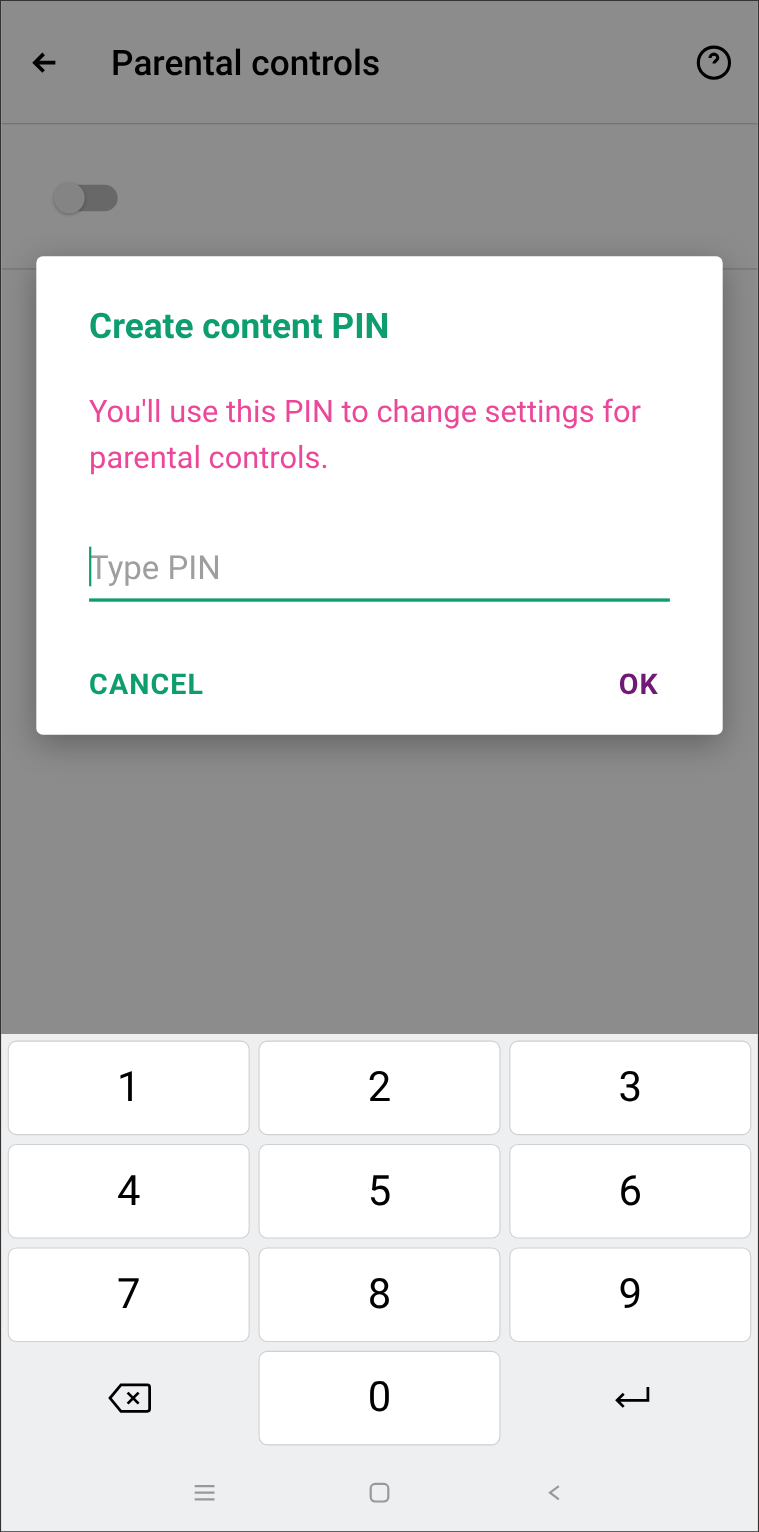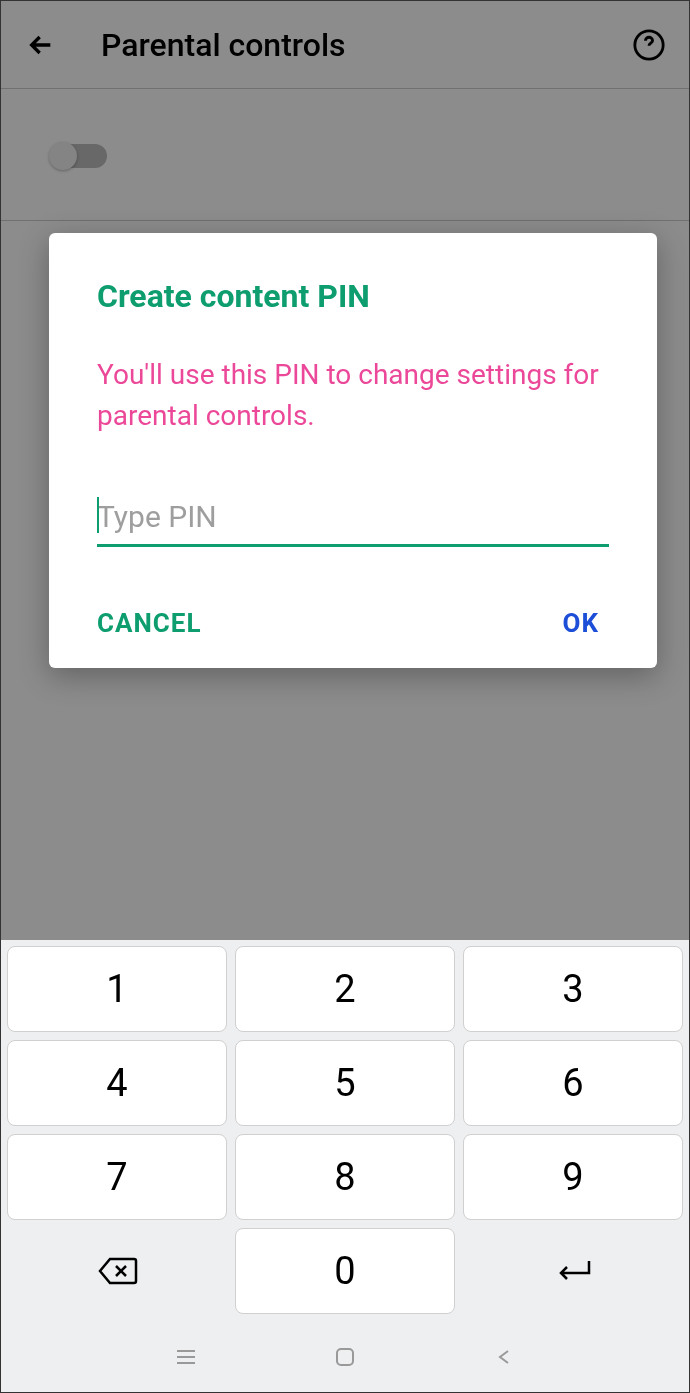--- a/index.html
+++ b/index.html
@@ -1,35 +1,35 @@
 <!DOCTYPE html>
 <html><head>
   <meta charset="utf-8">
   <style>
     * { margin: 0; padding: 0; box-sizing: border-box; font-family: Roboto, -apple-system, sans-serif; }
     body { width: 690px; height: 1393px; background: #fff; position: relative; overflow: hidden; border: 1px solid #333; }
     .scrim { position: absolute; inset: 0; background: rgba(0,0,0,0.45); }
-    .header { height: 88px; display: flex; align-items: center; padding: 0 20px; border-bottom: 1px solid #ccc; }
+    .header { height: 112px; display: flex; align-items: center; padding: 0 20px; border-bottom: 1px solid #ccc; }
     .back-arrow { width: 40px; height: 40px; display: flex; align-items: center; justify-content: center; }
     .header-title { font-size: 32px; font-weight: 500; color: #000; margin-left: 40px; flex: 1; }
     .help-icon { width: 40px; height: 40px; display: flex; align-items: center; justify-content: center; }
     .content-row { height: 130px; display: flex; align-items: center; padding: 0 50px; border-bottom: 1px solid #ccc; margin-top: 2px; }
     .status-text { font-size: 30px; color: #222; flex: 1; }
     .toggle { width: 56px; height: 24px; background: #bdbdbd; border-radius: 12px; position: relative; }
     .toggle-thumb { width: 28px; height: 28px; background: #f1f1f1; border-radius: 50%; position: absolute; top: -2px; left: -2px; box-shadow: 0 1px 3px rgba(0,0,0,0.3); }
-    .dialog { position: absolute; top: 232px; left: 48px; right: 32px; background: #fff; border-radius: 6px; padding: 44px 48px 30px 48px; box-shadow: 0 8px 30px rgba(0,0,0,0.3); }
+    .dialog { position: absolute; top: 232px; left: 32px; right: 32px; background: #fff; border-radius: 6px; padding: 44px 48px 30px 48px; box-shadow: 0 8px 30px rgba(0,0,0,0.3); }
     .dialog-title { font-size: 32px; font-weight: 700; color: #0d9d6e; margin-bottom: 40px; }
     .dialog-body { font-size: 28px; color: #ec4899; line-height: 1.45; margin-bottom: 53px; }
     .pin-input { width: 100%; border: none; border-bottom: 3px solid #0d9d6e; font-size: 30px; padding: 10px 0; outline: none; color: #333; }
     .pin-input::placeholder { color: #9e9e9e; }
     .cursor { display: inline-block; width: 2px; height: 36px; background: #0d9d6e; position: absolute; margin-top: 8px; }
     .pin-wrap { position: relative; width: 100%; margin-bottom: 61px; }
     .dialog-actions { display: flex; justify-content: space-between; gap: 60px; padding-right: 10px; }
     .btn-cancel { font-size: 26px; font-weight: 700; color: #0d9d6e; letter-spacing: 1px; }
-    .btn-ok { font-size: 26px; font-weight: 700; color: #1d4ed8; letter-spacing: 1px; }
+    .btn-ok { font-size: 26px; font-weight: 700; color: #701a75; letter-spacing: 1px; }
     .keyboard { position: absolute; bottom: 0; left: 0; right: 0; background: #eeeff0; padding: 6px 6px 0 6px; }
     .key-grid { display: grid; grid-template-columns: 1fr 1fr 1fr; gap: 8px; }
     .key { background: #fff; border: 1px solid #d0d0d0; border-radius: 8px; height: 86px; display: flex; align-items: center; justify-content: center; font-size: 38px; color: #000; }
     .key-row4 { display: grid; grid-template-columns: 1fr 1fr 1fr; gap: 8px; margin-top: 8px; margin-bottom: 8px; }
     .key-flat { height: 86px; display: flex; align-items: center; justify-content: center; }
     .navbar { height: 70px; display: flex; align-items: center; justify-content: space-around; padding: 0 100px; }
     .nav-icon { width: 30px; height: 30px; display: flex; align-items: center; justify-content: center; color: #888; }
   </style>
 </head>
 <body>

